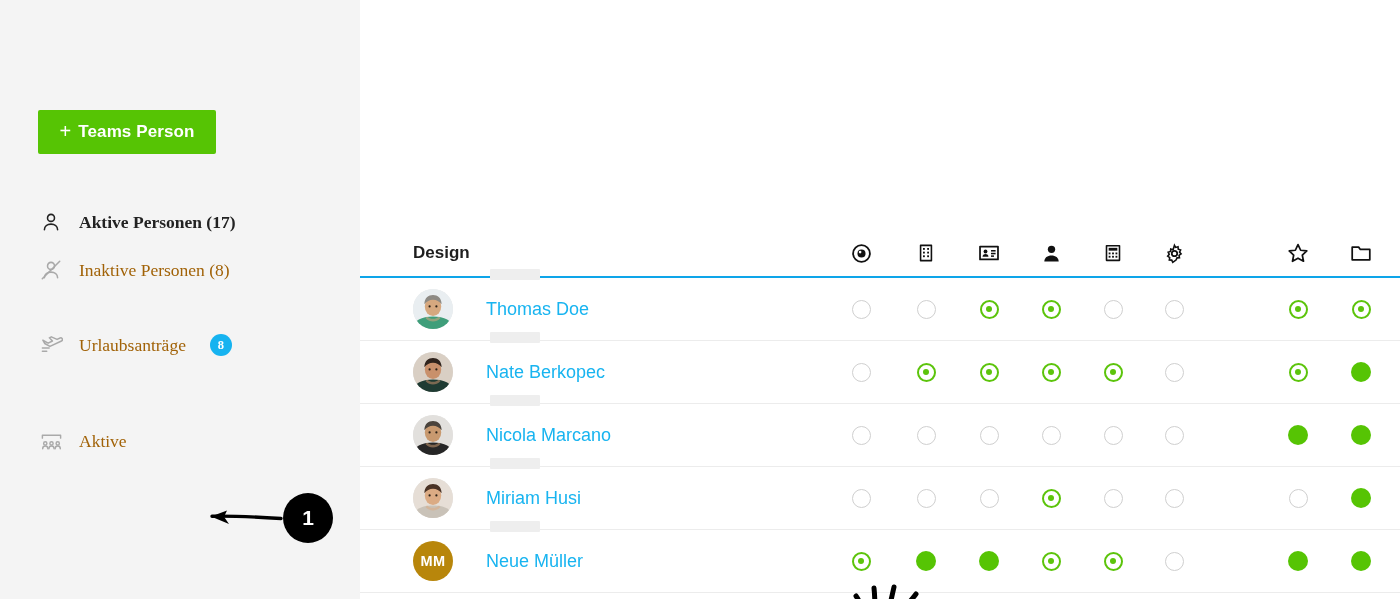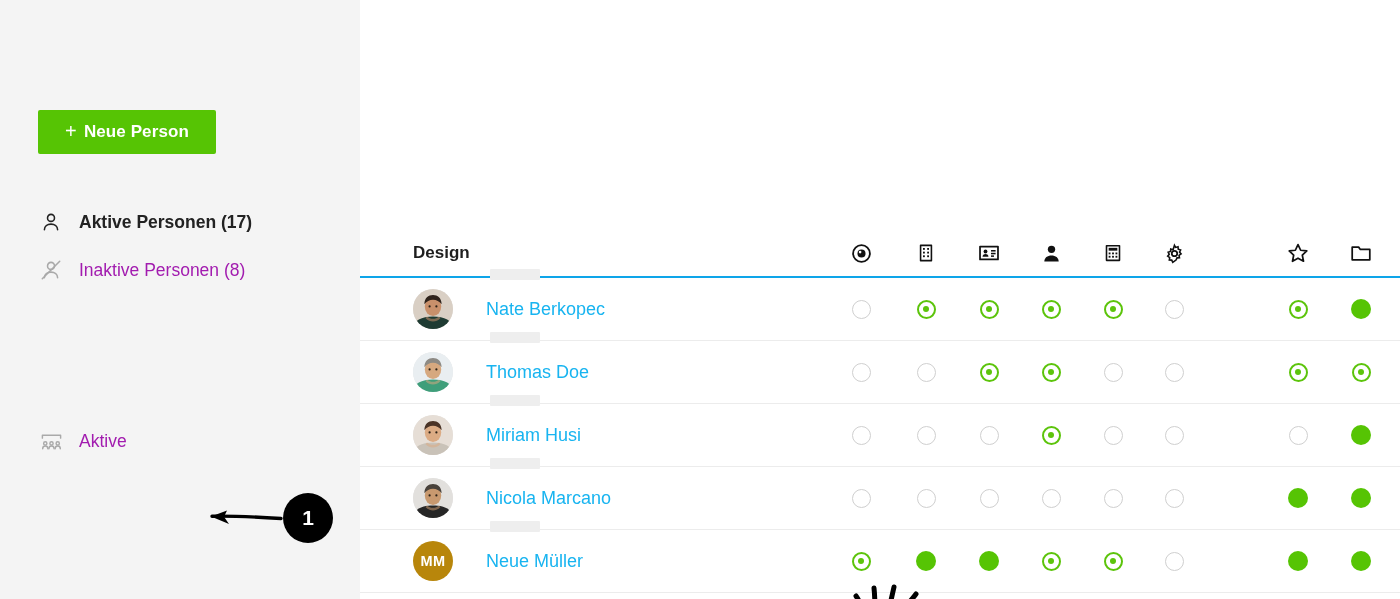--- a/index.html
+++ b/index.html
@@ -30,23 +30,24 @@
     display: flex; align-items: center; justify-content: center;
     gap: 7px;
   }
   #new-person-btn .plus { font-size: 20px; font-weight: 400; line-height: 1; position: relative; top: -1px; }
 
   .nav-item {
     position: absolute; left: 38px;
     display: flex; align-items: center; gap: 15px;
     height: 28px;
     cursor: pointer;
+    font-family: Liberation Serif, serif;
   }
   .nav-icon { width: 26px; height: 26px; display: flex; align-items: center; justify-content: center; flex: 0 0 26px; }
-  .nav-label { font-size: 17.5px; color: #a21caf; white-space: nowrap; }
+  .nav-label { font-size: 17.5px; color: #a16207; white-space: nowrap; }
   .nav-item.active .nav-label { color: #222222; font-weight: bold; }
   .badge {
     display: inline-flex; align-items: center; justify-content: center;
     min-width: 22px; height: 22px; padding: 0 6px;
     border-radius: 11px;
     background: #16b3f0; color: #ffffff;
     font-size: 12.5px; font-weight: bold;
     margin-left: 9px;
   }
   .ring-dot {
@@ -148,21 +149,21 @@
 </style>
 </head>
 <body>
 
 <div id="app">
 
   <div id="sidebar">
 
     <button id="new-person-btn">
       <span class="plus">+</span>
-      <span>Neue Person</span>
+      <span>Teams Person</span>
     </button>
 
     <div class="nav-item active" style="top:208px">
       <span class="nav-icon">
         <svg width="22" height="22" viewBox="0 0 24 24" fill="none" stroke="#222" stroke-width="1.7" stroke-linecap="round" stroke-linejoin="round">
           <circle cx="12" cy="7.5" r="3.8"></circle>
             <path d="M4.8 20.5c0-4 3.2-6.2 7.2-6.2s7.2 2.2 7.2 6.2"></path>
         </svg>
       </span>
       <span class="nav-label">Aktive Personen (17)</span>
@@ -172,20 +173,31 @@
       <span class="nav-icon">
         <svg width="22" height="22" viewBox="0 0 24 24" fill="none" stroke="#a9a9a9" stroke-width="1.7" stroke-linecap="round" stroke-linejoin="round">
           <circle cx="12" cy="7.5" r="3.8"></circle>
             <path d="M4.8 20.5c0-4 3.2-6.2 7.2-6.2s7.2 2.2 7.2 6.2"></path>
           <line x1="2.5" y1="21.5" x2="21.5" y2="2.5"></line>
         </svg>
       </span>
       <span class="nav-label">Inaktive Personen (8)</span>
     </div>
 
+    <div class="nav-item" style="top:331px">
+      <span class="nav-icon">
+        <svg width="23" height="23" viewBox="0 0 24 24" fill="none" stroke="#a9a9a9" stroke-width="1.6" stroke-linecap="round" stroke-linejoin="round">
+          <path d="M3 6.5l5.5 3 4.5-2.2L9.8 4 11.8 3l6 2.6 3.2-1.4a1.7 1.7 0 0 1 1.4 3.1l-12 5.6-5.5-3z"></path>
+          <path d="M2.5 14.5h7"></path>
+            <path d="M2.5 18h4.5"></path>
+        </svg>
+      </span>
+      <span class="nav-label">Urlaubsanträge</span>
+      <span class="badge">8</span>
+    </div>
 
 
     <div class="nav-item" style="top:427px">
       <span class="nav-icon">
         <svg width="23" height="23" viewBox="0 0 24 24" fill="none" stroke="#a9a9a9" stroke-width="1.5" stroke-linecap="round" stroke-linejoin="round">
           <path d="M2.5 8.5v-3h19v3"></path>
           <circle cx="5.5" cy="14" r="1.7"></circle>
             <path d="M2.8 19.5c0-1.8 1.2-2.8 2.7-2.8s2.7 1 2.7 2.8"></path>
           <circle cx="12" cy="14" r="1.7"></circle>
             <path d="M9.3 19.5c0-1.8 1.2-2.8 2.7-2.8s2.7 1 2.7 2.8"></path>
@@ -271,20 +283,59 @@
           </svg>
         </span>
         <span class="hdr-icon" style="left:1001px">
           <svg width="22" height="22" viewBox="0 0 24 24" fill="none" stroke="#111" stroke-width="1.9" stroke-linejoin="round">
             <path d="M2.4 19.4V5.6h7l1.9 2.5h10.3v11.3z"></path>
           </svg>
         </span>
       </div>
 
       <div id="rows">
+          <div class="trow">
+            <div class="ghost-bar"></div>
+            <div class="avatar">
+              <svg viewBox="0 0 40 40">
+                <rect width="40" height="40" fill="#e9eef1"></rect>
+                <path d="M0 40c0-8.6 8.9-12.4 20-12.4S40 31.4 40 40z" fill="#3f9e7a"></path>
+                <ellipse cx="20" cy="17.5" rx="8.2" ry="9.6" fill="#d6a87f"></ellipse>
+                <path d="M11.4 15.2c0-6.2 4-9.2 8.6-9.2s8.6 3 8.6 9.2c-2.4-2.6-5-4.4-8.6-4.4s-6.2 1.8-8.6 4.4z" fill="#8d8a84"></path>
+                <path d="M14 27.4c1.8 1.6 3.8 2.4 6 2.4s4.2-.8 6-2.4l1.4 1.8c-2.2 2.2-4.6 3.2-7.4 3.2s-5.2-1-7.4-3.2z" fill="#d6a87f" opacity=".55"></path>
+                <circle cx="16.6" cy="17.4" r="1.1" fill="#2b2117"></circle>
+                <circle cx="23.4" cy="17.4" r="1.1" fill="#2b2117"></circle>
+              </svg>
+            </div>
+            <a class="person-name">Thomas Doe</a>
+            <span class="cell" style="left: 501px;">
+              <span class="perm empty"></span>
+            </span>
+            <span class="cell" style="left: 566px;">
+              <span class="perm empty"></span>
+            </span>
+            <span class="cell" style="left: 629px;">
+              <span class="perm dot"></span>
+            </span>
+            <span class="cell" style="left: 691px;">
+              <span class="perm dot"></span>
+            </span>
+            <span class="cell" style="left: 753px;">
+              <span class="perm empty"></span>
+            </span>
+            <span class="cell" style="left: 814px;">
+              <span class="perm empty"></span>
+            </span>
+            <span class="cell" style="left: 938px;">
+              <span class="perm dot"></span>
+            </span>
+            <span class="cell" style="left: 1001px;">
+              <span class="perm dot"></span>
+            </span>
+          </div>
           <div class="trow">
             <div class="ghost-bar"></div>
             <div class="avatar">
               <svg viewBox="0 0 40 40">
                 <rect width="40" height="40" fill="#d9cfc4"></rect>
                 <path d="M0 40c0-8.6 8.9-12.4 20-12.4S40 31.4 40 40z" fill="#1f3b33"></path>
                 <ellipse cx="20" cy="17.5" rx="8.2" ry="9.6" fill="#c9906b"></ellipse>
                 <path d="M11.4 15.2c0-6.2 4-9.2 8.6-9.2s8.6 3 8.6 9.2c-2.4-2.6-5-4.4-8.6-4.4s-6.2 1.8-8.6 4.4z" fill="#2f231c"></path>
                 <path d="M14 27.4c1.8 1.6 3.8 2.4 6 2.4s4.2-.8 6-2.4l1.4 1.8c-2.2 2.2-4.6 3.2-7.4 3.2s-5.2-1-7.4-3.2z" fill="#c9906b" opacity=".55"></path>
                 <circle cx="16.6" cy="17.4" r="1.1" fill="#2b2117"></circle>
@@ -314,53 +365,53 @@
               <span class="perm dot"></span>
             </span>
             <span class="cell" style="left: 1001px;">
               <span class="perm full"></span>
             </span>
           </div>
           <div class="trow">
             <div class="ghost-bar"></div>
             <div class="avatar">
               <svg viewBox="0 0 40 40">
-                <rect width="40" height="40" fill="#e9eef1"></rect>
-                <path d="M0 40c0-8.6 8.9-12.4 20-12.4S40 31.4 40 40z" fill="#3f9e7a"></path>
-                <ellipse cx="20" cy="17.5" rx="8.2" ry="9.6" fill="#d6a87f"></ellipse>
-                <path d="M11.4 15.2c0-6.2 4-9.2 8.6-9.2s8.6 3 8.6 9.2c-2.4-2.6-5-4.4-8.6-4.4s-6.2 1.8-8.6 4.4z" fill="#8d8a84"></path>
-                <path d="M14 27.4c1.8 1.6 3.8 2.4 6 2.4s4.2-.8 6-2.4l1.4 1.8c-2.2 2.2-4.6 3.2-7.4 3.2s-5.2-1-7.4-3.2z" fill="#d6a87f" opacity=".55"></path>
+                <rect width="40" height="40" fill="#e2e0dd"></rect>
+                <path d="M0 40c0-8.6 8.9-12.4 20-12.4S40 31.4 40 40z" fill="#262626"></path>
+                <ellipse cx="20" cy="17.5" rx="8.2" ry="9.6" fill="#c8996f"></ellipse>
+                <path d="M11.4 15.2c0-6.2 4-9.2 8.6-9.2s8.6 3 8.6 9.2c-2.4-2.6-5-4.4-8.6-4.4s-6.2 1.8-8.6 4.4z" fill="#4a433c"></path>
+                <path d="M14 27.4c1.8 1.6 3.8 2.4 6 2.4s4.2-.8 6-2.4l1.4 1.8c-2.2 2.2-4.6 3.2-7.4 3.2s-5.2-1-7.4-3.2z" fill="#c8996f" opacity=".55"></path>
                 <circle cx="16.6" cy="17.4" r="1.1" fill="#2b2117"></circle>
                 <circle cx="23.4" cy="17.4" r="1.1" fill="#2b2117"></circle>
               </svg>
             </div>
-            <a class="person-name">Thomas Doe</a>
+            <a class="person-name">Nicola Marcano</a>
             <span class="cell" style="left: 501px;">
               <span class="perm empty"></span>
             </span>
             <span class="cell" style="left: 566px;">
               <span class="perm empty"></span>
             </span>
             <span class="cell" style="left: 629px;">
-              <span class="perm dot"></span>
+              <span class="perm empty"></span>
             </span>
             <span class="cell" style="left: 691px;">
-              <span class="perm dot"></span>
+              <span class="perm empty"></span>
             </span>
             <span class="cell" style="left: 753px;">
               <span class="perm empty"></span>
             </span>
             <span class="cell" style="left: 814px;">
               <span class="perm empty"></span>
             </span>
             <span class="cell" style="left: 938px;">
-              <span class="perm dot"></span>
+              <span class="perm full"></span>
             </span>
             <span class="cell" style="left: 1001px;">
-              <span class="perm dot"></span>
+              <span class="perm full"></span>
             </span>
           </div>
           <div class="trow">
             <div class="ghost-bar"></div>
             <div class="avatar">
               <svg viewBox="0 0 40 40">
                 <rect width="40" height="40" fill="#e6ded6"></rect>
                 <path d="M0 40c0-8.6 8.9-12.4 20-12.4S40 31.4 40 40z" fill="#c9c2b8"></path>
                 <ellipse cx="20" cy="17.5" rx="8.2" ry="9.6" fill="#dbab84"></ellipse>
                 <path d="M11.4 15.2c0-6.2 4-9.2 8.6-9.2s8.6 3 8.6 9.2c-2.4-2.6-5-4.4-8.6-4.4s-6.2 1.8-8.6 4.4z" fill="#4a3326"></path>
@@ -390,59 +441,20 @@
             </span>
             <span class="cell" style="left: 938px;">
               <span class="perm empty"></span>
             </span>
             <span class="cell" style="left: 1001px;">
               <span class="perm full"></span>
             </span>
           </div>
           <div class="trow">
             <div class="ghost-bar"></div>
-            <div class="avatar">
-              <svg viewBox="0 0 40 40">
-                <rect width="40" height="40" fill="#e2e0dd"></rect>
-                <path d="M0 40c0-8.6 8.9-12.4 20-12.4S40 31.4 40 40z" fill="#262626"></path>
-                <ellipse cx="20" cy="17.5" rx="8.2" ry="9.6" fill="#c8996f"></ellipse>
-                <path d="M11.4 15.2c0-6.2 4-9.2 8.6-9.2s8.6 3 8.6 9.2c-2.4-2.6-5-4.4-8.6-4.4s-6.2 1.8-8.6 4.4z" fill="#4a433c"></path>
-                <path d="M14 27.4c1.8 1.6 3.8 2.4 6 2.4s4.2-.8 6-2.4l1.4 1.8c-2.2 2.2-4.6 3.2-7.4 3.2s-5.2-1-7.4-3.2z" fill="#c8996f" opacity=".55"></path>
-                <circle cx="16.6" cy="17.4" r="1.1" fill="#2b2117"></circle>
-                <circle cx="23.4" cy="17.4" r="1.1" fill="#2b2117"></circle>
-              </svg>
-            </div>
-            <a class="person-name">Nicola Marcano</a>
-            <span class="cell" style="left: 501px;">
-              <span class="perm empty"></span>
-            </span>
-            <span class="cell" style="left: 566px;">
-              <span class="perm empty"></span>
-            </span>
-            <span class="cell" style="left: 629px;">
-              <span class="perm empty"></span>
-            </span>
-            <span class="cell" style="left: 691px;">
-              <span class="perm empty"></span>
-            </span>
-            <span class="cell" style="left: 753px;">
-              <span class="perm empty"></span>
-            </span>
-            <span class="cell" style="left: 814px;">
-              <span class="perm empty"></span>
-            </span>
-            <span class="cell" style="left: 938px;">
-              <span class="perm full"></span>
-            </span>
-            <span class="cell" style="left: 1001px;">
-              <span class="perm full"></span>
-            </span>
-          </div>
-          <div class="trow">
-            <div class="ghost-bar"></div>
             <div class="avatar initials">MM</div>
             <a class="person-name">Neue Müller</a>
             <span class="cell" style="left: 501px;">
               <span class="perm dot"></span>
             </span>
             <span class="cell" style="left: 566px;">
               <span class="perm full"></span>
             </span>
             <span class="cell" style="left: 629px;">
               <span class="perm full"></span>

